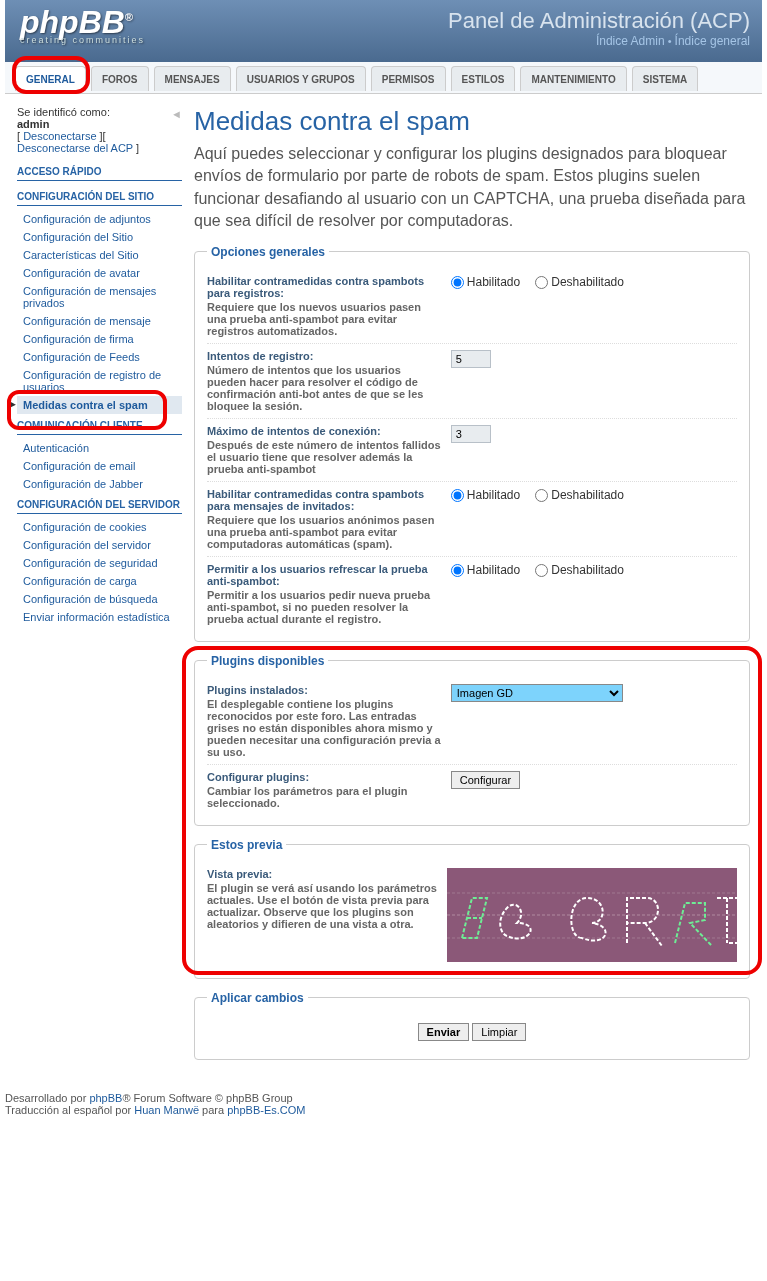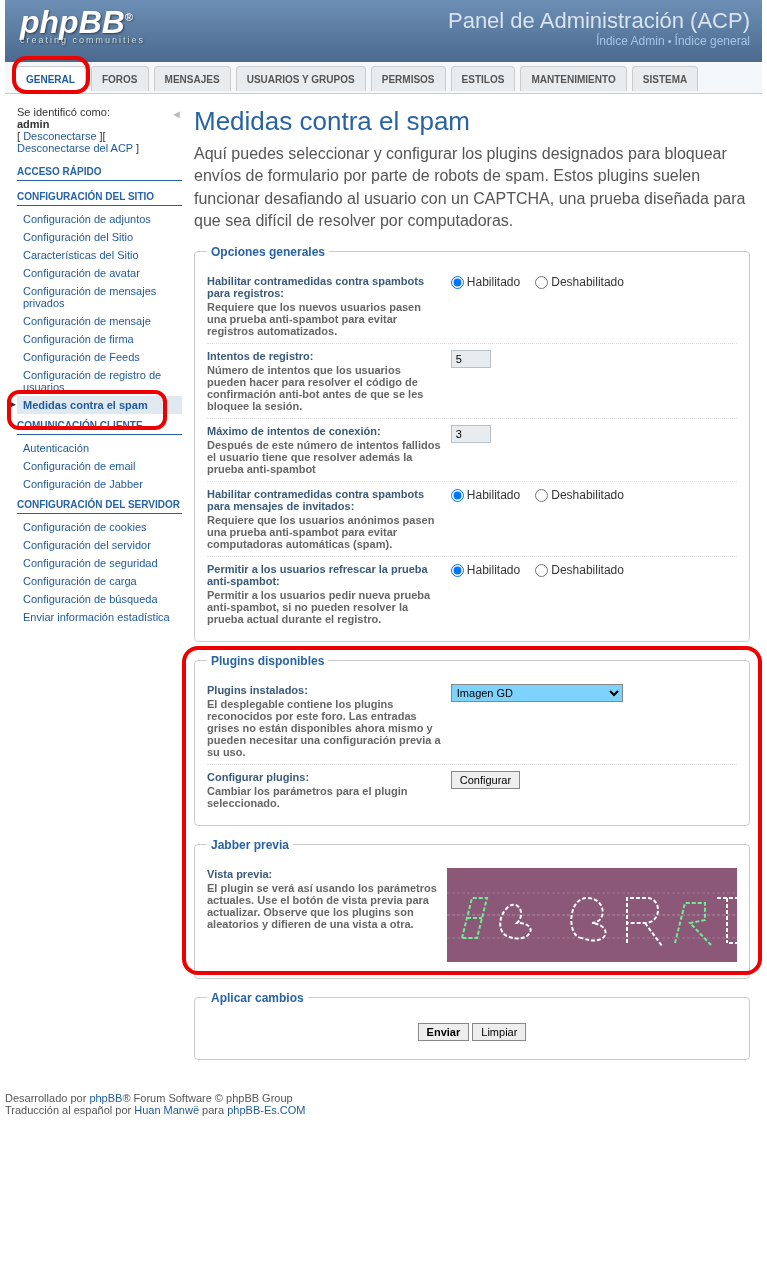--- a/index.html
+++ b/index.html
@@ -214,21 +214,21 @@
             <label>Configurar plugins:</label>
             <p>Cambiar los parámetros para el plugin seleccionado.</p>
           </div>
           <div class="field-right">
             <button class="btn">Configurar</button>
           </div>
         </div>
       </fieldset>
 
       <fieldset>
-        <legend>Jabber previa</legend>
+        <legend>Estos previa</legend>
         <div class="field-row">
           <div class="field-left">
             <label>Vista previa:</label>
             <p>El plugin se verá así usando los parámetros actuales. Use el botón de vista previa para actualizar. Observe que los plugins son aleatorios y difieren de una vista a otra.</p>
           </div>
           <div class="field-right">
             <div class="captcha-preview">
               <svg width="290" height="94" viewBox="0 0 290 94">
                 <rect width="290" height="94" fill="#8b5878"></rect>
                 <line x1="0" y1="47" x2="290" y2="47" stroke="#b08aa0" stroke-dasharray="3,2"></line>

